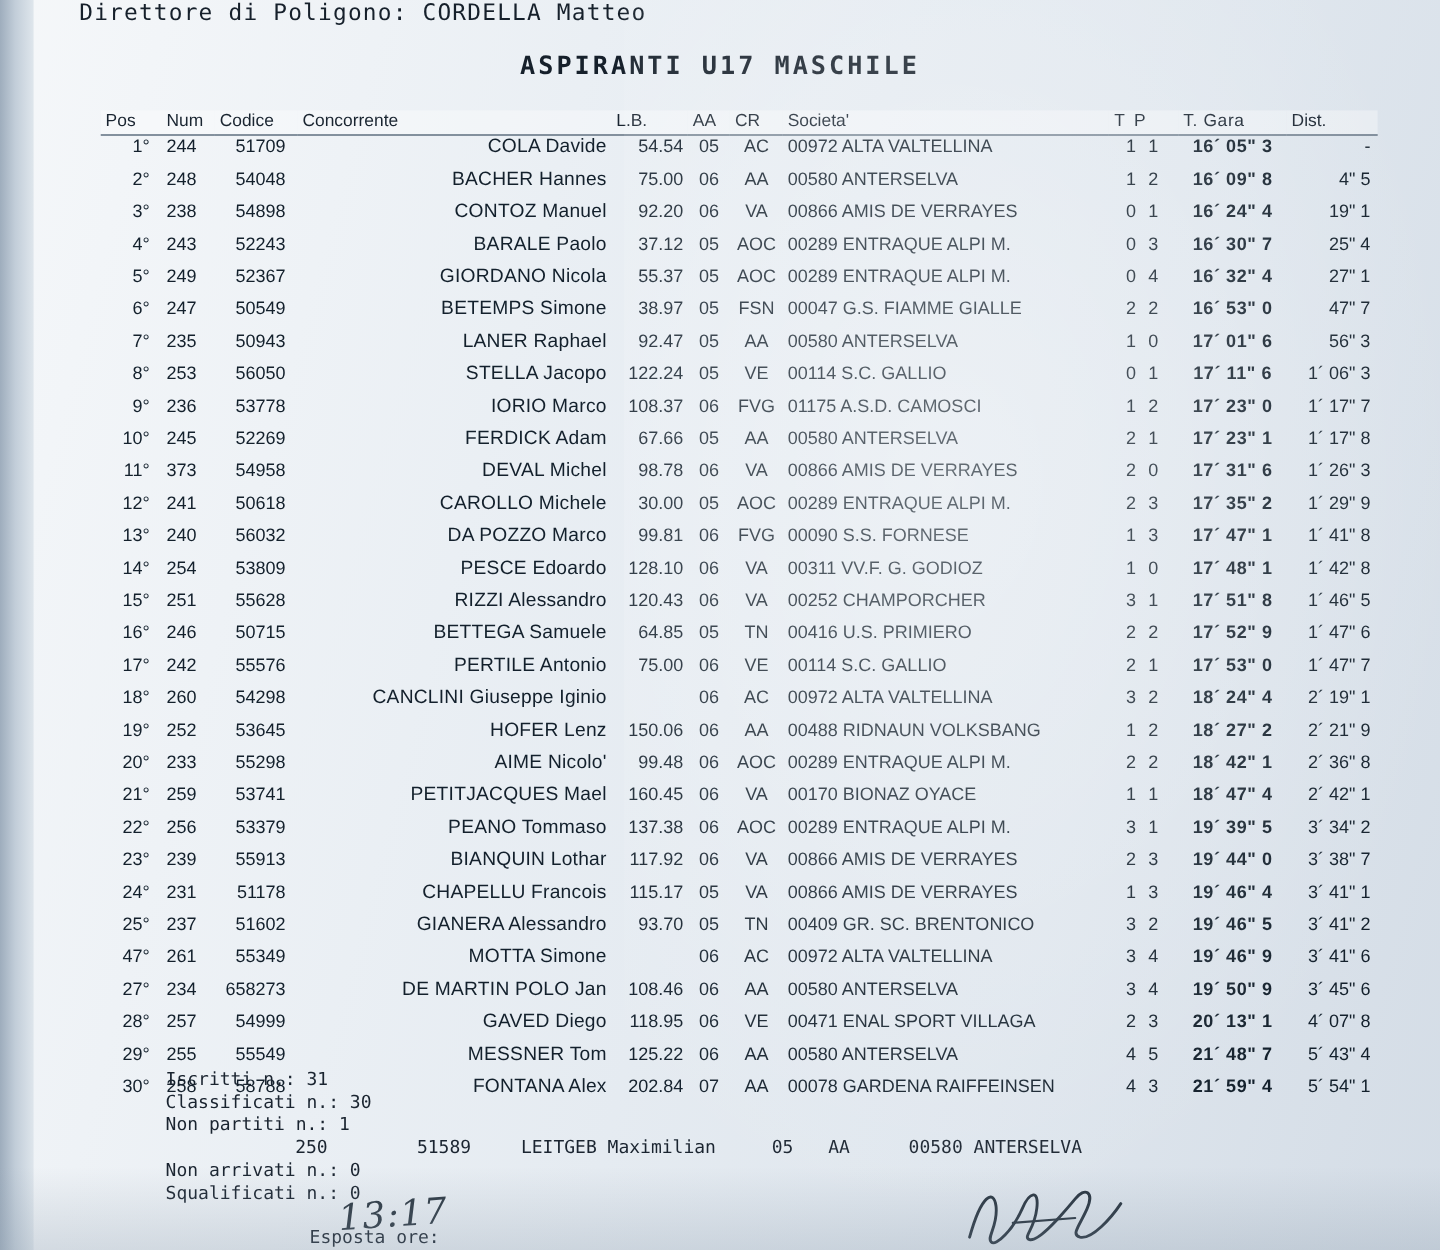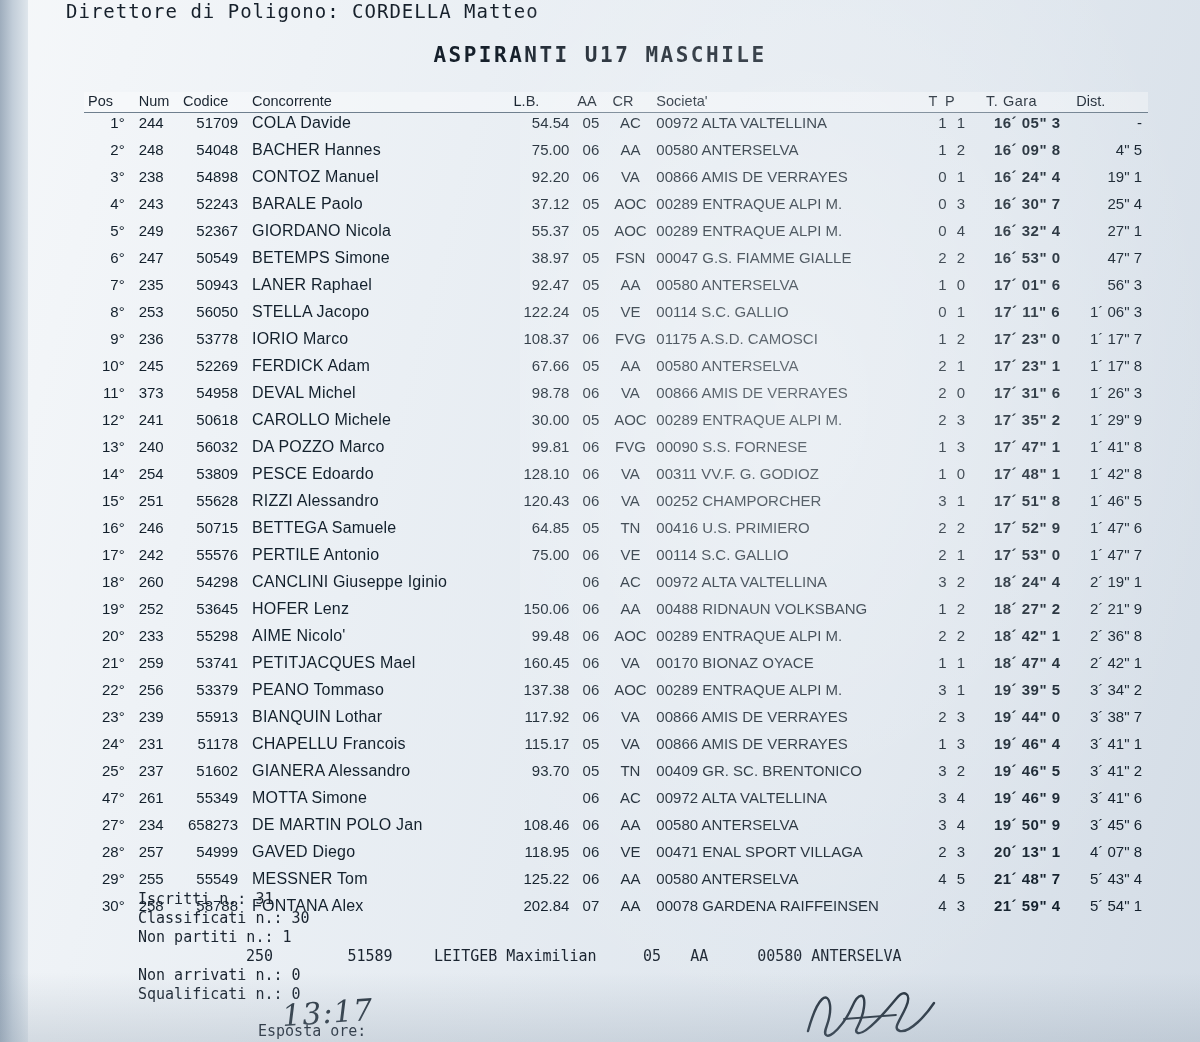--- a/index.html
+++ b/index.html
@@ -69,21 +69,21 @@
   table.results td {
     padding: 1px 4px;
     height: 25px;
     vertical-align: baseline;
     white-space: nowrap;
     color: #13202c;
   }
   .c-pos      { width: 44px;  text-align: right; padding-right: 10px !important; margin-top: 48px; }
   .c-num      { width: 40px;  text-align: left; }
   .c-cod      { width: 58px;  text-align: right; padding-right: 10px !important; }
-  .c-name     { width: 290px; text-align: left; }
+  .c-name     { width: 290px; text-align: right; }
   .c-lb       { width: 62px;  text-align: right; }
   .c-aa       { width: 32px;  text-align: center; }
   .c-cr       { width: 38px;  text-align: center; }
   .c-soc      { width: 290px; text-align: left; }
   .c-tp       { width: 62px;  text-align: center; letter-spacing: 3px; }
   .c-tgara    { width: 92px;  text-align: center; font-weight: bold; letter-spacing: .5px;}
   .c-dist     { width: 74px;  text-align: right; padding-right: 6px !important; }
 
   th.c-pos, th.c-num, th.c-cod { text-align: left; }
   th.c-lb { text-align: left; }

